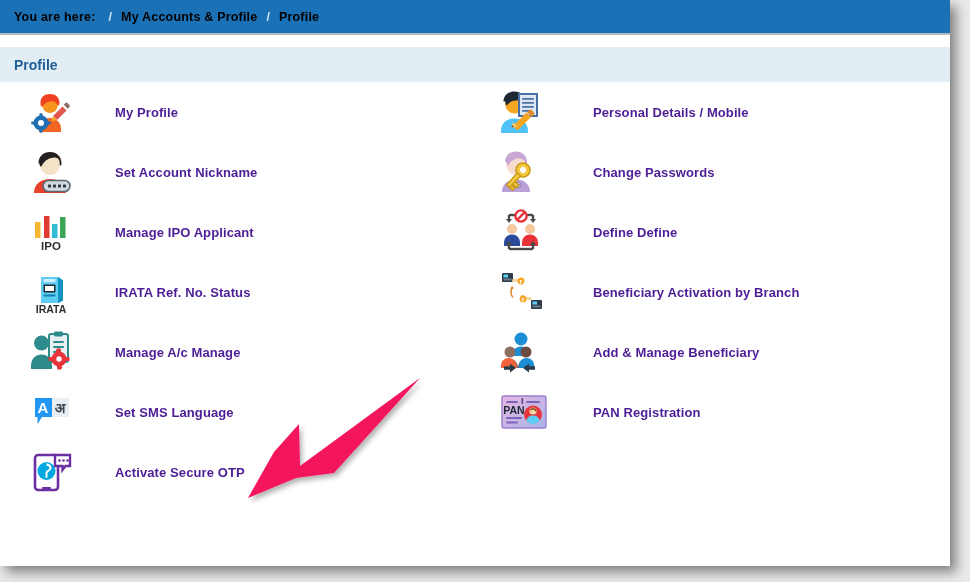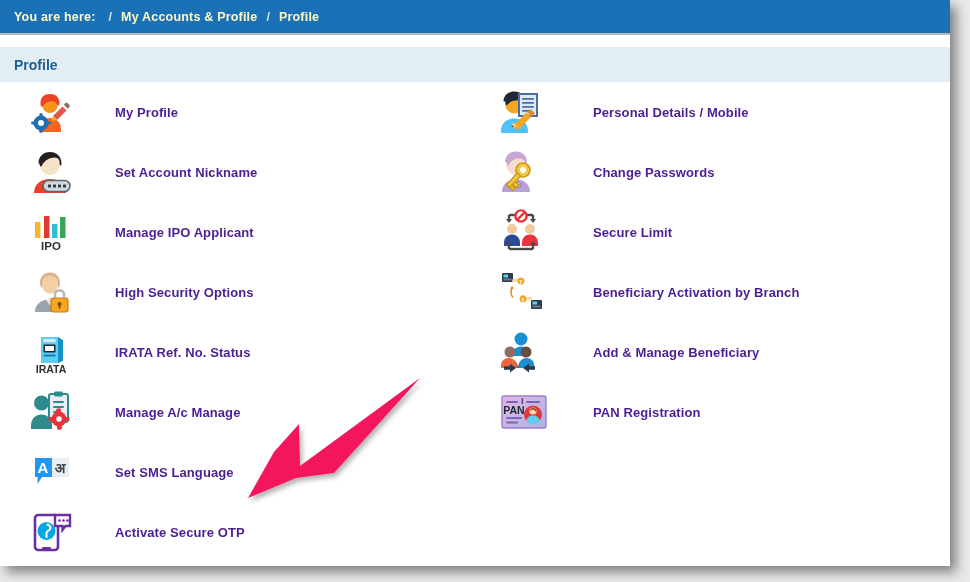--- a/index.html
+++ b/index.html
@@ -41,21 +41,21 @@
     top: 0;
     width: 950px;
     height: 33px;
     background: #1b71b5;
     display: flex;
     align-items: center;
     padding-left: 14px;
     box-sizing: border-box;
   }
   #breadcrumb-bar .bc-text {
-    color: #fef9c3;
+    color: #000000;
     font-size: 12.5px;
     font-weight: bold;
     letter-spacing: 0.2px;
   }
   #breadcrumb-bar .bc-sep {
     color: #cfe2f2;
     font-size: 12.5px;
     font-weight: bold;
     margin: 0 9px;
   }
@@ -229,35 +229,20 @@
               <rect x="5" y="12" width="5.5" height="16" fill="#f5b731"></rect>
               <rect x="14" y="6" width="5.5" height="22" fill="#e03b33"></rect>
               <rect x="22" y="14" width="5.5" height="14" fill="#32bcd4"></rect>
               <rect x="30" y="7" width="5.5" height="21" fill="#3aa655"></rect>
               <text x="21" y="40" font-family="Liberation Sans, sans-serif" font-size="11.5" font-weight="bold" fill="#2f2f2f" text-anchor="middle">IPO</text>
             </svg>
           </span>
           <span class="menu-label">Manage IPO Applicant</span>
         </div>
 
-        <div class="menu-row">
-          <span class="menu-icon">
-            <svg width="42" height="44" viewBox="0 0 42 44">
-              <path d="M10 12.5C10 6.5 14.3 2.5 20 2.5S30 6.5 30 12.5c0 2.3-.6 4.2-1.6 5.7-.7-2.3-1.1-5-2.7-6.4-2.3-2-9.4-.8-11.5.6-1.3.9-1.8 3.6-2.4 5.9-1.1-1.5-1.8-3.4-1.8-5.8z" fill="#d9b38c"></path>
-              <path d="M12 14c0-5 3.5-8.5 8-8.5s8 3.5 8 8.5c0 5.4-3.6 9.8-8 9.8S12 19.4 12 14z" fill="#f2cfa4"></path>
-              <path d="M5 42c0-8.3 6.7-12.5 15-12.5S35 33.7 35 42z" fill="#9aa3ab"></path>
-              <path d="M16 29.8l4 5.6 4-5.6-4-2z" fill="#e6e9ec"></path>
-              <rect x="21" y="28" width="17" height="14" rx="2.4" fill="#f5a623" stroke="#d07c10" stroke-width="1.2"></rect>
-              <path d="M25 28v-3.6c0-2.4 1.9-4.2 4.5-4.2s4.5 1.8 4.5 4.2V28" fill="none" stroke="#b8b8b8" stroke-width="2.6"></path>
-              <circle cx="29.5" cy="34" r="2" fill="#7a4a00"></circle>
-              <rect x="28.7" y="34.5" width="1.7" height="4" fill="#7a4a00"></rect>
-            </svg>
-          </span>
-          <span class="menu-label">High Security Options</span>
-        </div>
 
         <div class="menu-row">
           <span class="menu-icon">
             <svg width="42" height="46" viewBox="0 0 42 46">
               <path d="M11 8h17l5 3.5v20L28 34H11z" fill="#1eb0e6"></path>
               <path d="M28 8l5 3.5v20L28 34z" fill="#1592c4"></path>
               <rect x="11" y="8" width="17" height="26" fill="#5fcdf2"></rect>
               <rect x="13.5" y="10" width="12" height="3.2" rx="0.6" fill="#cdeefc"></rect>
               <rect x="13.5" y="15.5" width="12" height="8" rx="0.8" fill="#1b2a33"></rect>
               <rect x="15" y="17" width="9" height="5" fill="#ffffff"></rect>
@@ -394,21 +379,21 @@
               <path d="M4 34c0-5.5 3.6-8.5 8-8.5s8 3 8 8.5v3H4z" fill="#2c4a9a"></path>
               <circle cx="30" cy="20" r="5" fill="#f5c9a0"></circle>
               <path d="M22 34c0-5.5 3.6-8.5 8-8.5s8 3 8 8.5v3H22z" fill="#e8333a"></path>
               <path d="M9 40h24" stroke="#4a4a4a" stroke-width="2.4" fill="none"></path>
               <path d="M9 40v-4" stroke="#4a4a4a" stroke-width="2.4" fill="none"></path>
               <path d="M33 40v-4" stroke="#4a4a4a" stroke-width="2.4" fill="none"></path>
               <path d="M9 32l-3 4h6z" fill="#4a4a4a"></path>
               <path d="M33 32l-3 4h6z" fill="#4a4a4a"></path>
             </svg>
           </span>
-          <span class="menu-label">Secure Limit</span>
+          <span class="menu-label">Define Define</span>
         </div>
 
         <div class="menu-row">
           <span class="menu-icon">
             <svg width="44" height="46" viewBox="0 0 44 46">
               <rect x="2" y="4" width="11" height="9" rx="1" fill="#2b3b4a"></rect>
               <rect x="3.5" y="5.5" width="4.5" height="3" fill="#5fcdf2"></rect>
               <rect x="3.5" y="9.5" width="8" height="2" fill="#6b7b8a"></rect>
               <path d="M12 9c4-1.5 7 .5 8.5 2.5" stroke="#f5c9a0" stroke-width="0" fill="none"></path>
               <path d="M13 10c3.5-1 6.5.5 8.5 2.2 1.3 1.1 2 1.9 1.2 2.7-.8.8-1.8 0-3-.7-1.5-.9-3.5-1.5-5.2-1.2-1.3.2-2.3.2-2.4-.9-.1-1 .4-1.7 .9-2.1z" fill="#f7d9a8"></path>

